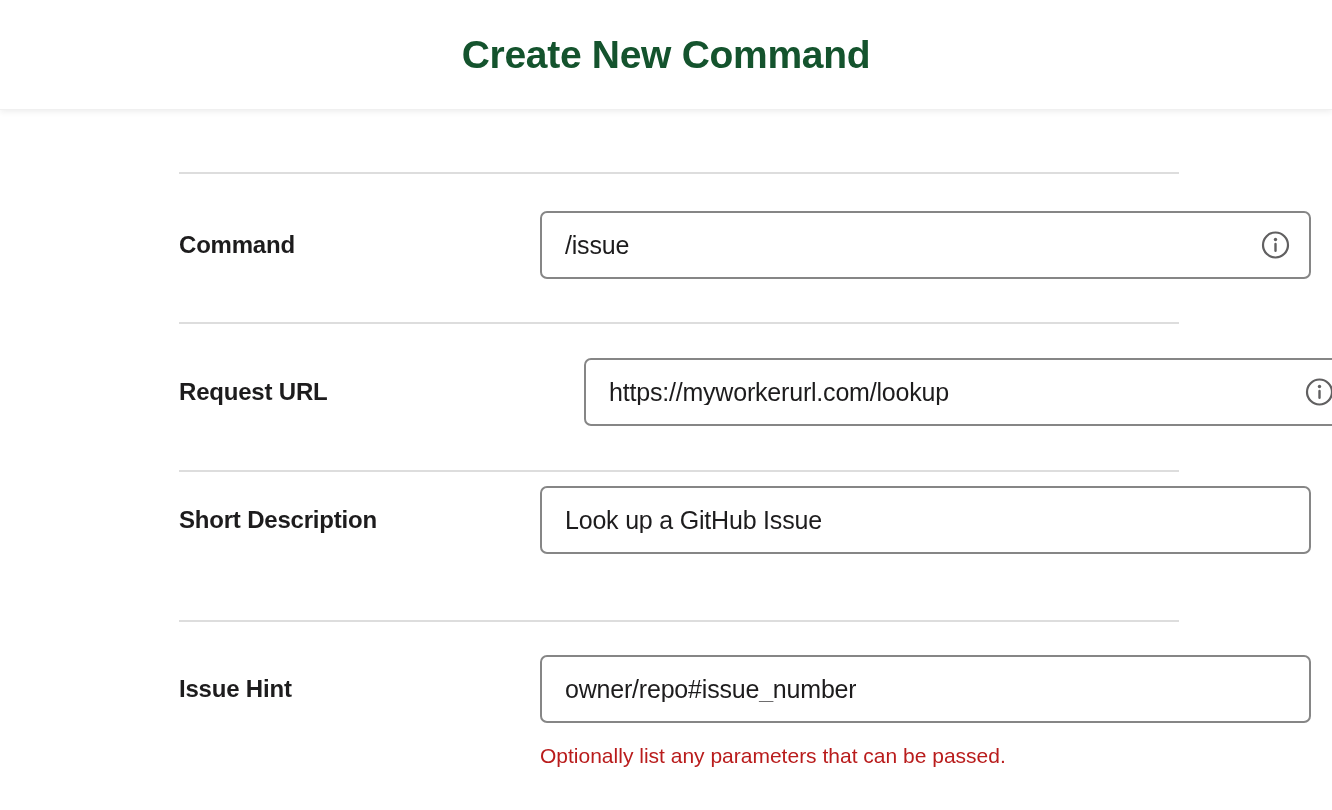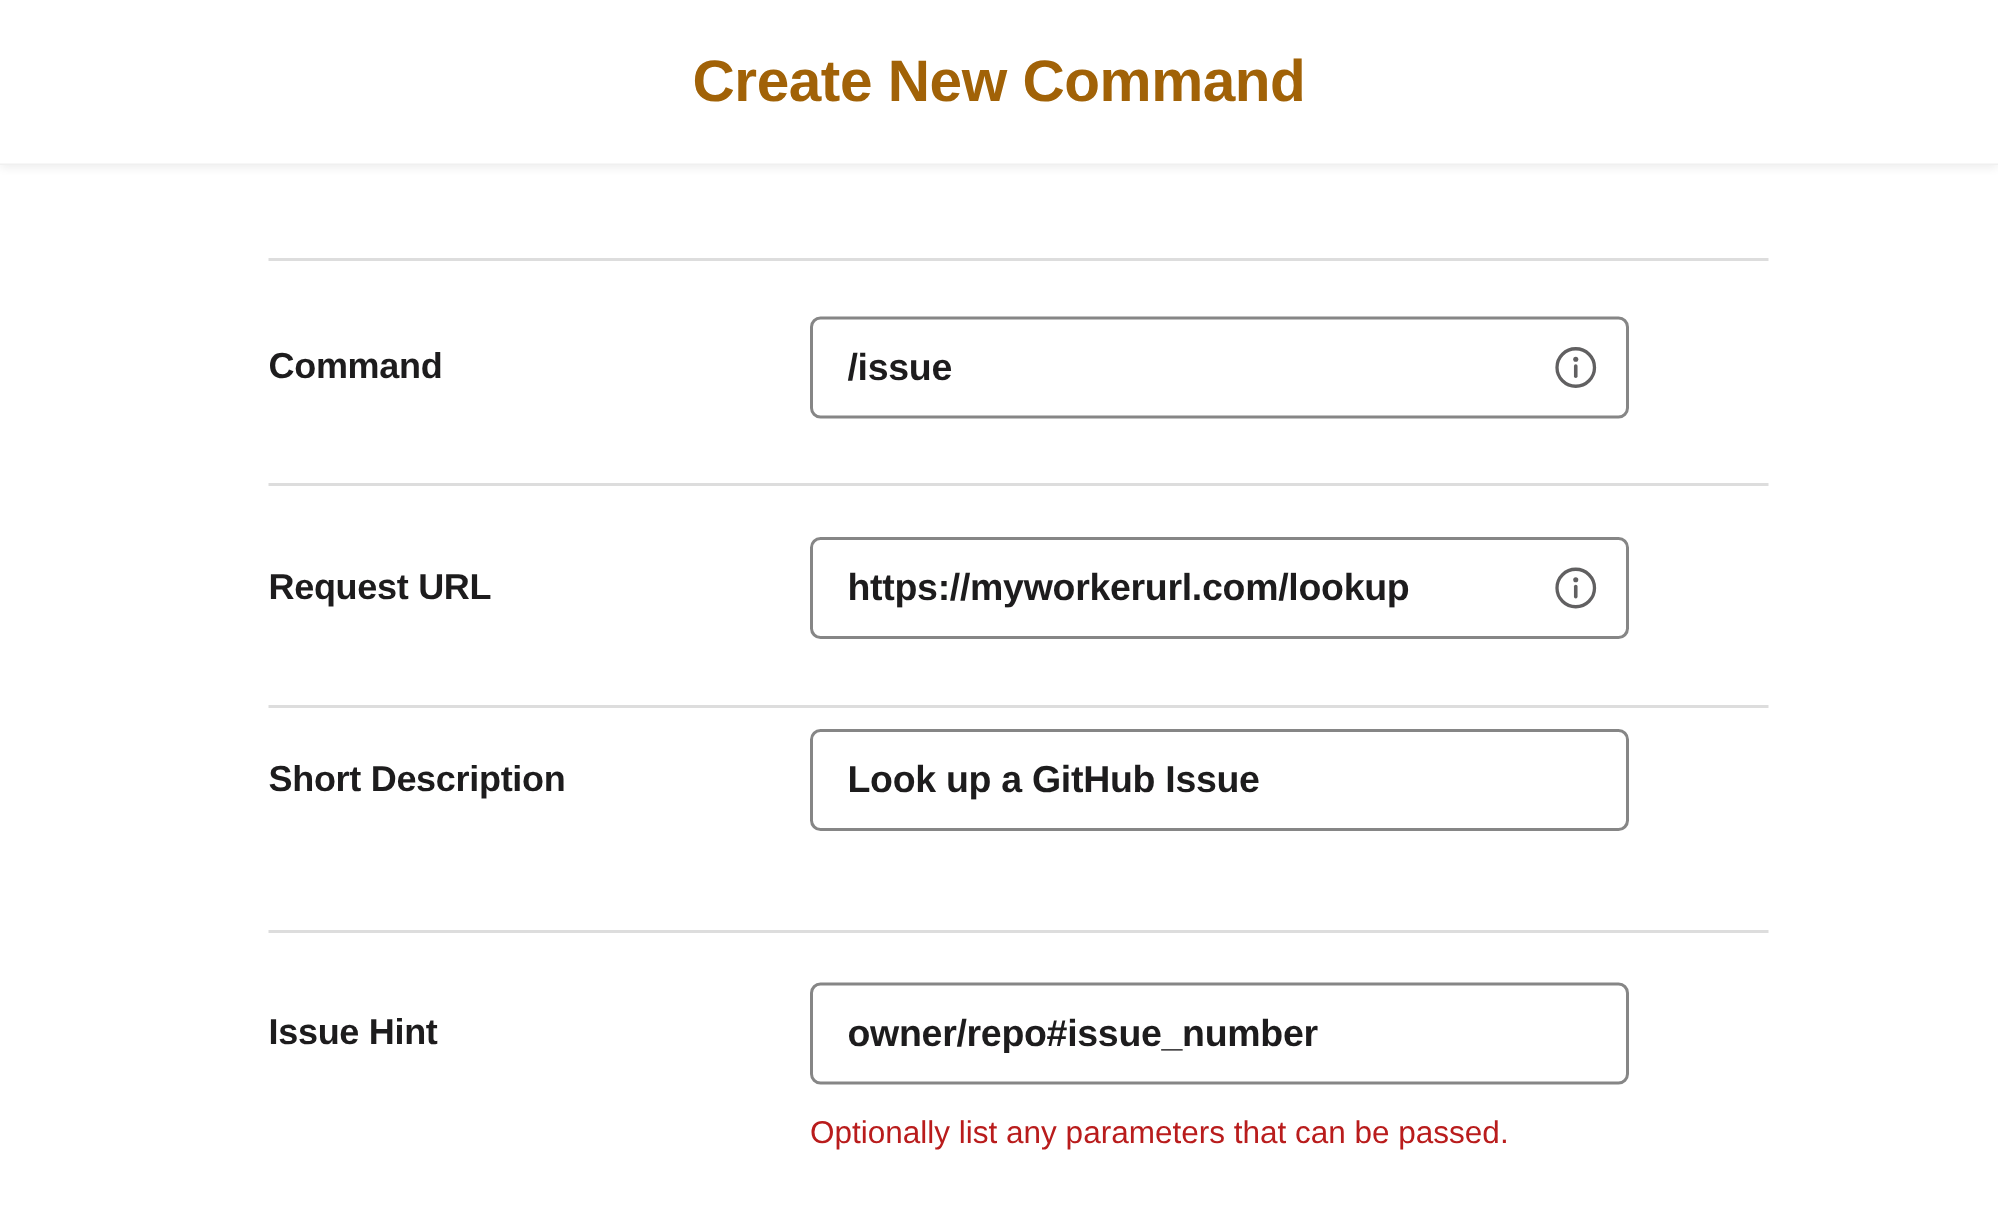--- a/index.html
+++ b/index.html
@@ -30,21 +30,21 @@
     align-items: center;
     justify-content: center;
     border-bottom: 1px solid #f0f0f0;
     box-shadow: 0 2px 6px rgba(0,0,0,0.07);
     z-index: 5;
   }
 
   .modal-title {
     font-size: 39px;
     font-weight: bold;
-    color: #a16207;
+    color: #14532d;
     letter-spacing: -0.3px;
     line-height: 1;
   }
 
   
   .form-body {
     position: absolute;
     top: 110px; left: 0;
     width: 1332px;
     height: 700px;
@@ -65,51 +65,50 @@
   .divider.d4 { top: 510px; }
 
   .form-row {
     position: absolute;
     left: 179px;
     width: 1000px;
     display: flex;
     align-items: flex-end;
   }
   .form-row.r1 { top: 101px; }
-  .form-row.r2 { top: 248px; }
+  .form-row.r2 { top: 248px; gap: 44px; }
   .form-row.r3 { top: 376px; }
   .form-row.r4 { top: 545px; }
 
   .field-label {
     width: 361px;
     flex: 0 0 361px;
     font-size: 24px;
     font-weight: bold;
     color: #1d1c1d;
     line-height: 68px;
     letter-spacing: -0.2px;
     white-space: nowrap;
   }
 
   .field-control {
     flex: 1 1 auto;
     position: relative;
   }
 
   .text-input {
-    width: 546px;
+    width: 771px;
     height: 68px;
     border: 2px solid #868686;
     border-radius: 7px;
     background: #ffffff;
     display: flex;
     align-items: center;
     padding: 0 23px;
     position: relative;
-    font-weight: bold;
   }
 
   .input-value {
     font-size: 25px;
     color: #1d1c1d;
     line-height: 1;
     letter-spacing: -0.2px;
     white-space: nowrap;
     overflow: hidden;
   }

